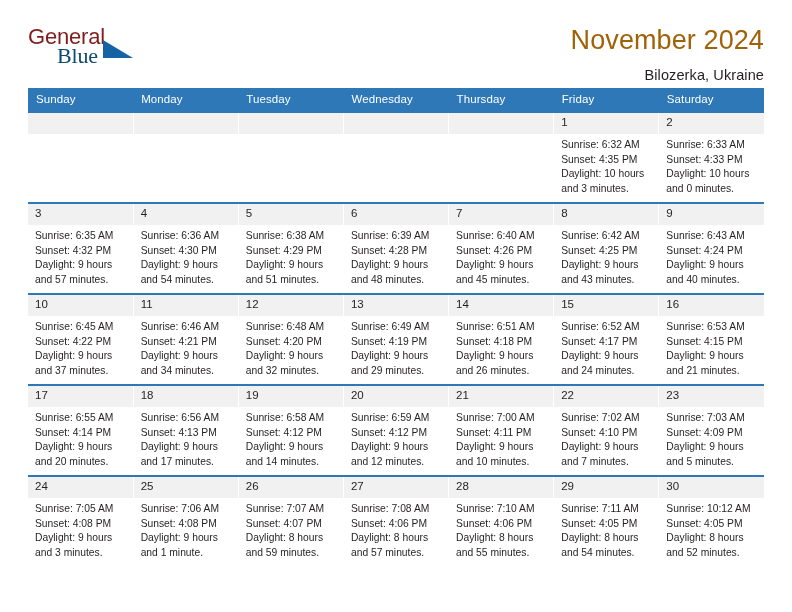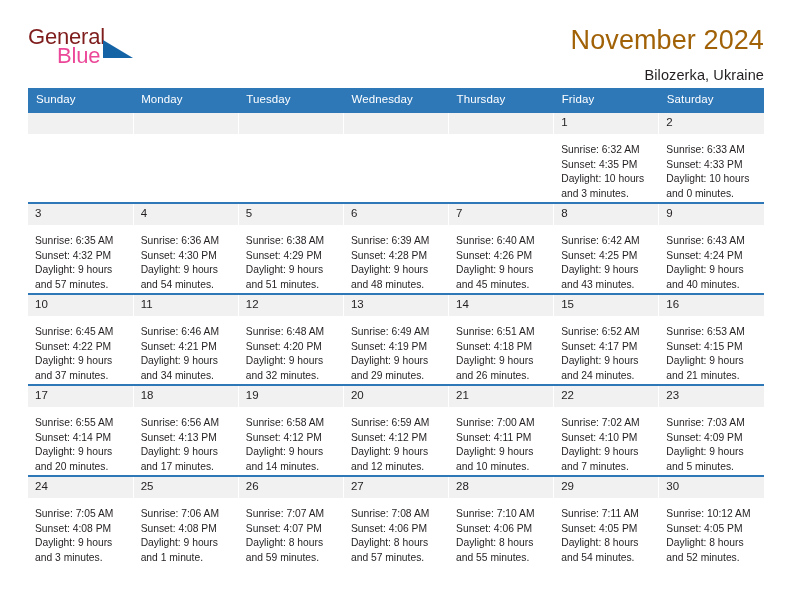--- a/index.html
+++ b/index.html
@@ -46,22 +46,22 @@
     letter-spacing: -0.2px;
     color: #7f1d1d;
     font-family: "Liberation Sans", sans-serif;
   }
   .logo-blue {
     position: absolute;
     left: 29px;
     top: 19px;
     font-size: 22px;
     letter-spacing: -0.2px;
-    color: #ec4899;
-    font-family: Liberation Sans, sans-serif;
+    color: #0c4a6e;
+    font-family: Liberation Serif, serif;
   }
   .logo-triangle {
     position: absolute;
     left: 75px;
     top: 14px;
     width: 0;
     height: 0;
     border-left: 30px solid #1464a5;
     border-top: 18px solid transparent;
   }
@@ -119,21 +119,21 @@
   }
   .daynum {
     background: #f1f1f1;
     font-size: 11.5px;
     color: #231f20;
     padding: 3px 0 4px 7px;
     line-height: 1.15;
     min-height: 14px;
   }
   .details {
-    padding: 9px 6px 0 7px;
+    padding: 4px 6px 0 7px;
     font-size: 10.3px;
     line-height: 1.42;
     color: #231f20;
   }
   .details div { white-space: nowrap; }
 </style>
 </head>
 <body>
 
 <div class="page">

